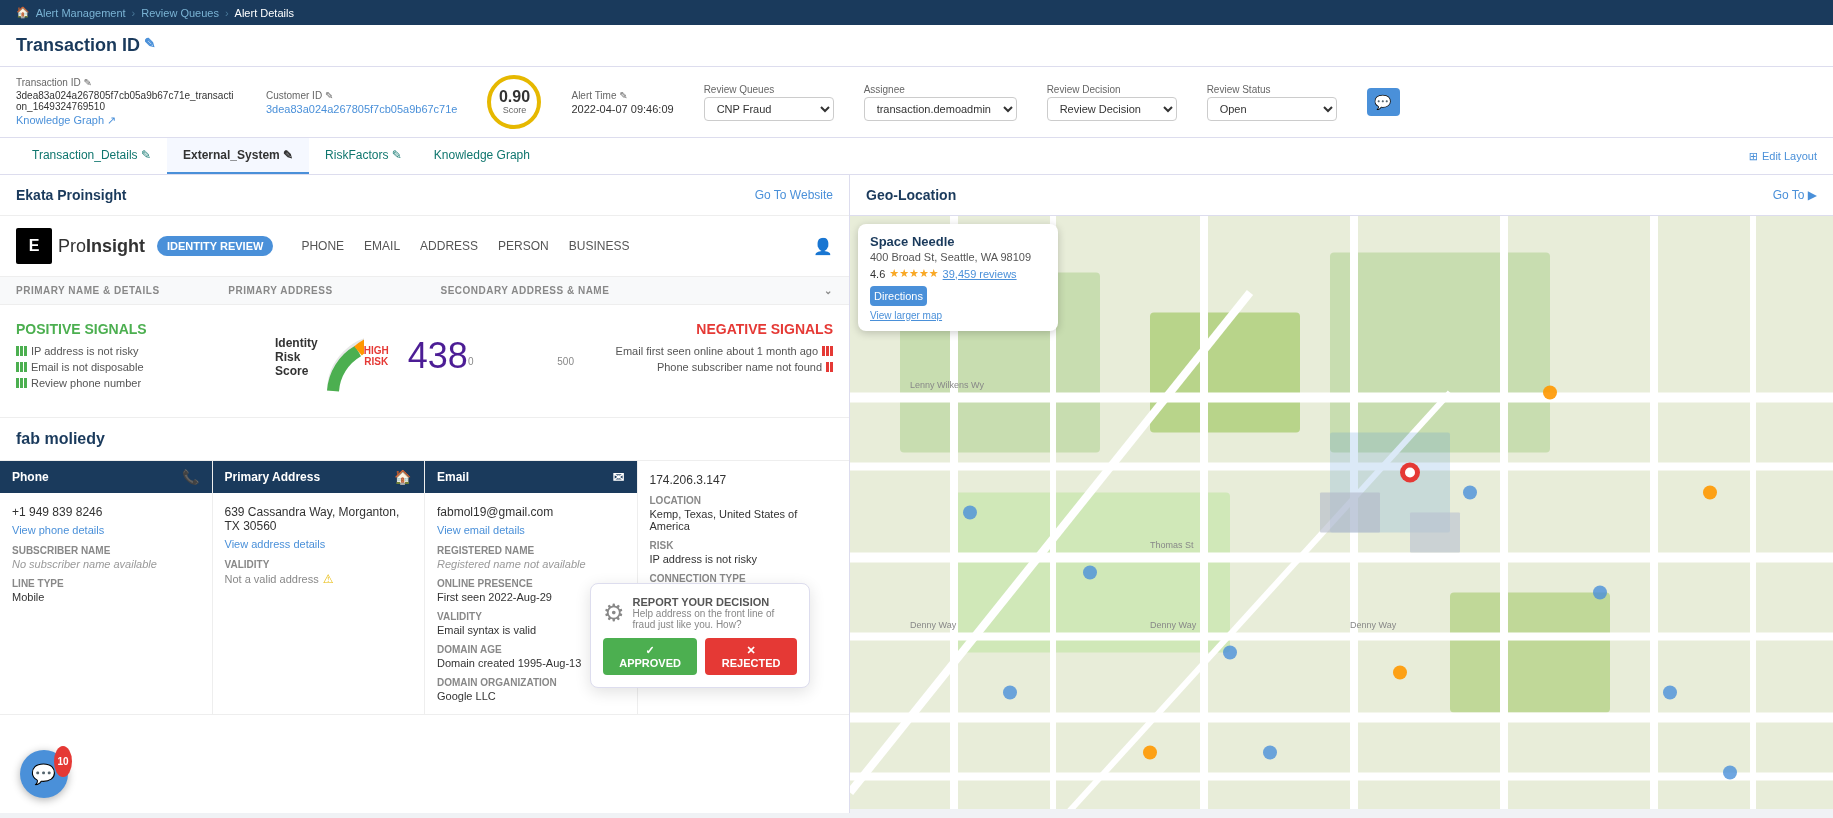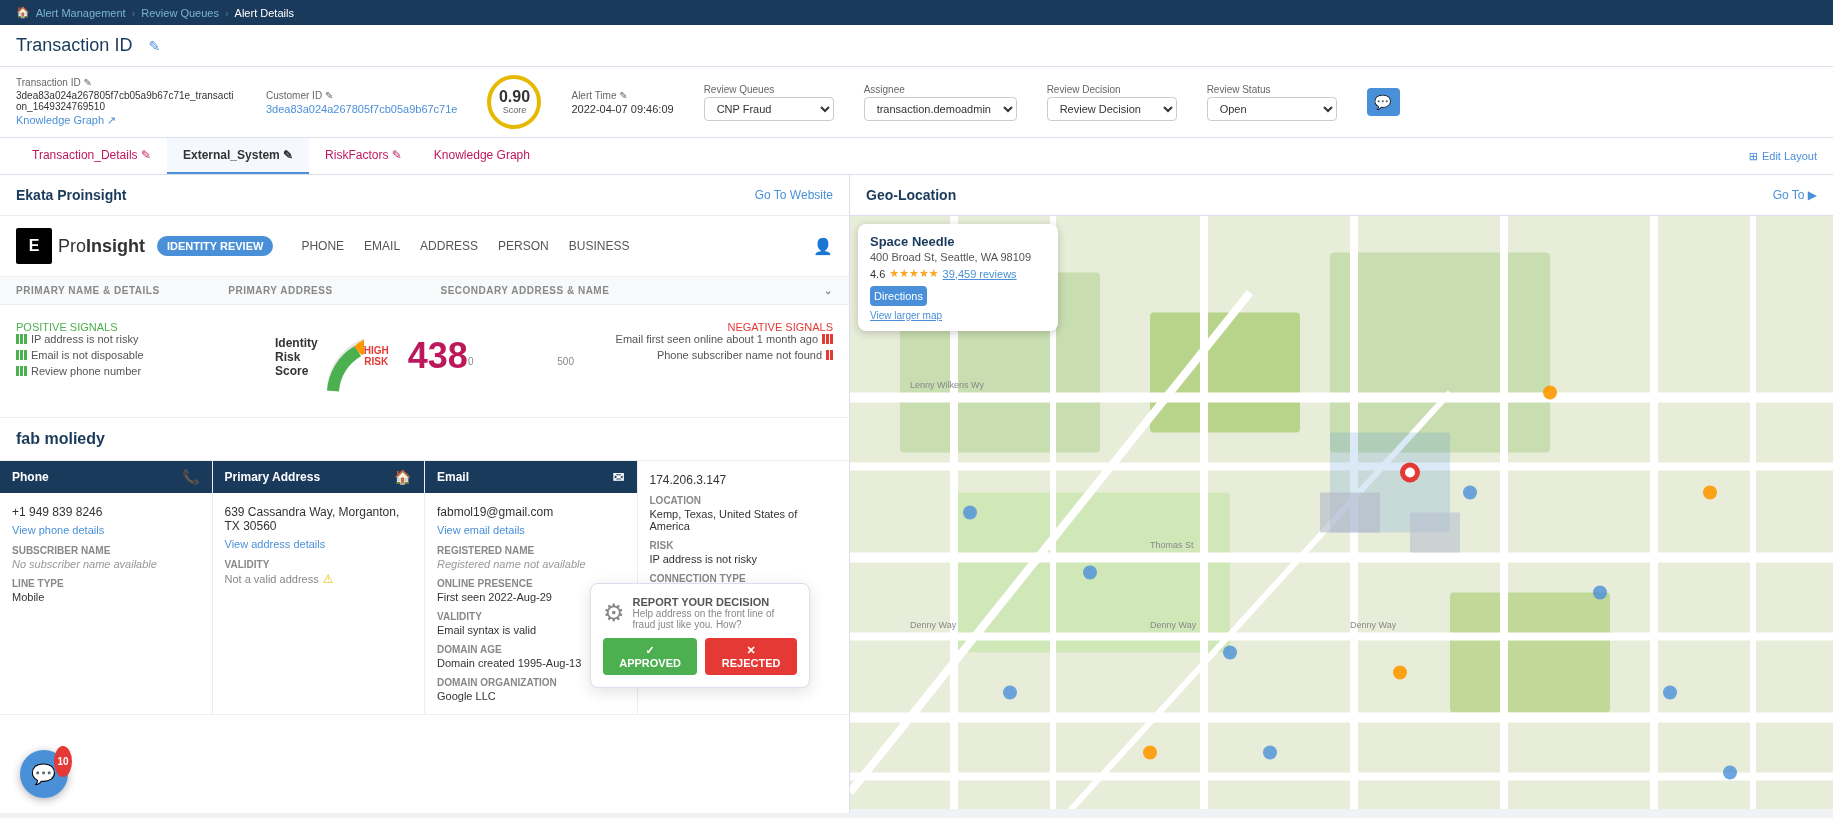--- a/index.html
+++ b/index.html
@@ -6,40 +6,40 @@
     body { font-family: -apple-system, BlinkMacSystemFont, 'Segoe UI', Arial, sans-serif; font-size: 12px; background: #f0f2f5; color: #333; overflow-x: hidden; }
 
     
     .top-nav { background: #1a3a5c; color: #7ab3d4; padding: 6px 16px; font-size: 11px; display: flex; align-items: center; gap: 6px; }
     .top-nav a { color: #7ab3d4; text-decoration: none; }
     .top-nav .separator { color: #4a7a9b; }
     .top-nav .current { color: #fff; }
 
     
     .page-header { background: #fff; padding: 10px 16px; border-bottom: 1px solid #dde; }
-    .page-title { font-size: 18px; font-weight: 400; color: #1a3a5c; display: flex; align-items: center; gap: 16px; }
+    .page-title { font-size: 18px; font-weight: 700; color: #1a3a5c; display: flex; gap: 4px; }
     .edit-icon { cursor: pointer; color: #4a90d9; font-size: 14px; }
 
     
     .info-bar { background: #fff; padding: 8px 16px; border-bottom: 1px solid #dde; display: flex; align-items: center; gap: 30px; }
     .info-item { display: flex; flex-direction: column; gap: 2px; }
     .info-label { font-size: 10px; color: #666; font-weight: 500; }
     .info-value { font-size: 11px; color: #333; }
     .info-link { color: #4a90d9; text-decoration: none; font-size: 11px; }
     .knowledge-graph-link { color: #4a90d9; text-decoration: none; font-size: 11px; }
     .score-circle { width: 54px; height: 54px; border-radius: 50%; border: 4px solid #e6b800; display: flex; flex-direction: column; align-items: center; justify-content: center; background: #fff; }
     .score-value { font-size: 16px; font-weight: 700; color: #333; line-height: 1; }
     .score-label { font-size: 9px; color: #666; }
     .dropdown-field { display: flex; align-items: center; gap: 4px; }
     select { border: 1px solid #ccc; padding: 4px 8px; border-radius: 4px; font-size: 11px; color: #333; background: #fff; cursor: pointer; min-width: 130px; }
     .chat-icon-btn { background: #4a90d9; color: #fff; border: none; border-radius: 4px; padding: 6px 8px; cursor: pointer; font-size: 14px; }
 
     
     .tabs-bar { background: #fff; padding: 0 16px; border-bottom: 1px solid #dde; display: flex; align-items: center; gap: 0; }
-    .tab { padding: 10px 16px; font-size: 12px; color: #be185d; cursor: pointer; border-bottom: 2px solid transparent; white-space: nowrap; }
+    .tab { padding: 10px 16px; font-size: 12px; color: #0f766e; cursor: pointer; border-bottom: 2px solid transparent; white-space: nowrap; }
     .tab.active { color: #333; font-weight: 600; border-bottom: 2px solid #4a90d9; background: #f5f8ff; }
     .edit-layout-btn { margin-left: auto; font-size: 11px; color: #4a90d9; cursor: pointer; padding: 10px 0; display: flex; align-items: center; gap: 4px; }
 
     
     .main-content { display: flex; height: calc(818px - 180px); overflow: hidden; }
 
     
     .left-panel { flex: 0 0 850px; background: #fff; overflow-y: auto; border-right: 1px solid #dde; }
     .panel-header { padding: 12px 16px; display: flex; align-items: center; justify-content: space-between; border-bottom: 1px solid #eee; }
     .panel-title { font-size: 14px; font-weight: 600; color: #1a3a5c; }
@@ -57,31 +57,31 @@
     .person-icon { margin-left: auto; font-size: 16px; color: #999; cursor: pointer; }
 
     
     .sub-header-row { display: flex; background: #f8f9fa; border-bottom: 1px solid #eee; }
     .sub-header-item { flex: 1; padding: 8px 16px; font-size: 10px; color: #888; font-weight: 600; text-transform: uppercase; letter-spacing: 0.5px; }
 
     
     .risk-score-section { padding: 16px; display: flex; align-items: flex-start; justify-content: space-between; border-bottom: 1px solid #eee; }
     .positive-signals { flex: 1; }
     .negative-signals { flex: 1; text-align: right; }
-    .signals-title { font-size: 11px; font-weight: 400; margin-bottom: 0; }
+    .signals-title { font-size: 14px; font-weight: 700; margin-bottom: 8px; }
     .positive-signals .signals-title { color: #4caf50; }
     .negative-signals .signals-title { color: #e53935; }
     .signal-item { font-size: 11px; color: #555; margin-bottom: 4px; display: flex; align-items: center; gap: 4px; }
     .signal-bars { display: flex; gap: 1px; }
     .signal-bar { width: 3px; height: 10px; background: #4caf50; }
     .signal-bar.red { background: #e53935; }
     .risk-gauge-container { flex: 0 0 160px; display: flex; flex-direction: row; align-items: center; }
     .risk-gauge-title { font-size: 12px; font-weight: 600; color: #333; margin-bottom: 8px; }
     .gauge-wrapper { position: relative; width: 130px; height: 80px; overflow: hidden; }
-    .risk-number { font-size: 36px; font-weight: 700; color: #be185d; margin-top: -10px; margin-left: 19px; }
+    .risk-number { font-size: 36px; font-weight: 400; color: #4c1d95; margin-top: -10px; margin-left: 19px; }
     .risk-range { display: flex; justify-content: space-between; width: 100%; font-size: 10px; color: #888; }
 
     
     .person-name { padding: 12px 16px; font-size: 16px; font-weight: 700; color: #1a3a5c; border-bottom: 1px solid #eee; }
 
     
     .cards-row { display: flex; border-bottom: 1px solid #eee; }
     .card { flex: 1; border-right: 1px solid #eee; padding: 0; }
     .card:last-child { border-right: none; }
     .card-header { background: #1a3a5c; color: #fff; padding: 8px 12px; font-size: 12px; font-weight: 600; display: flex; align-items: center; justify-content: space-between; }

